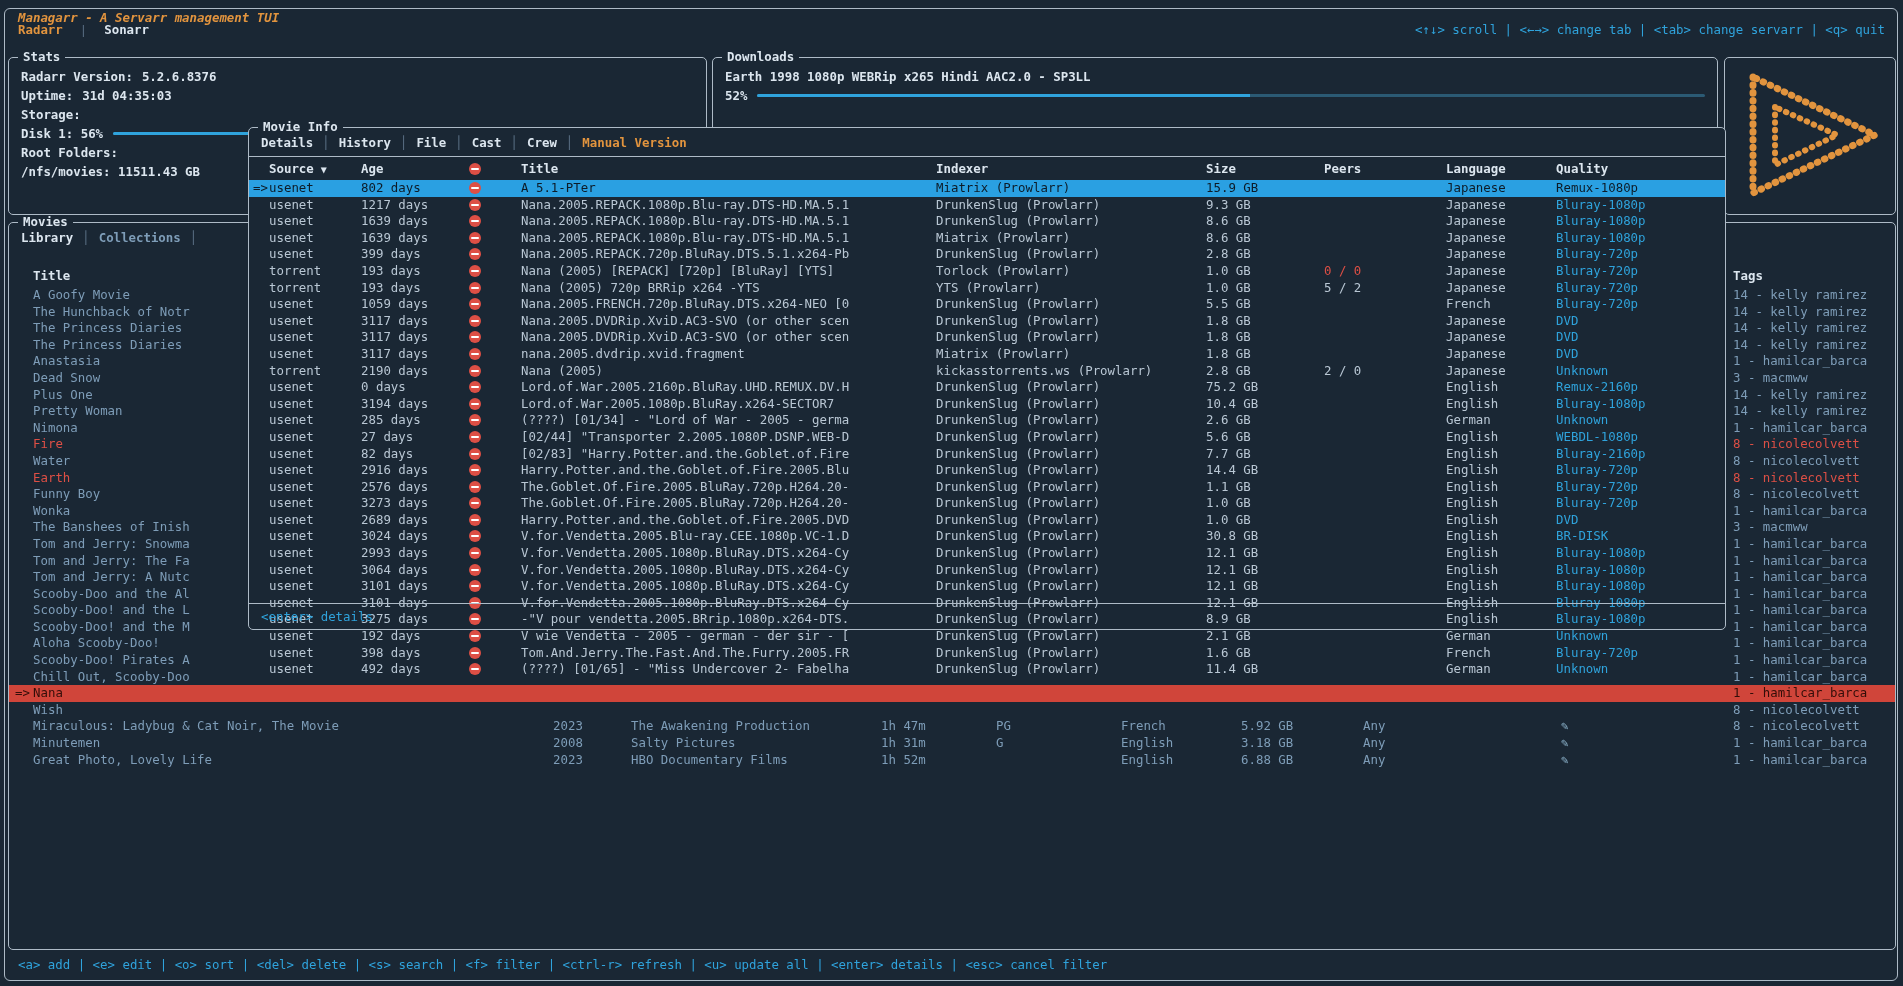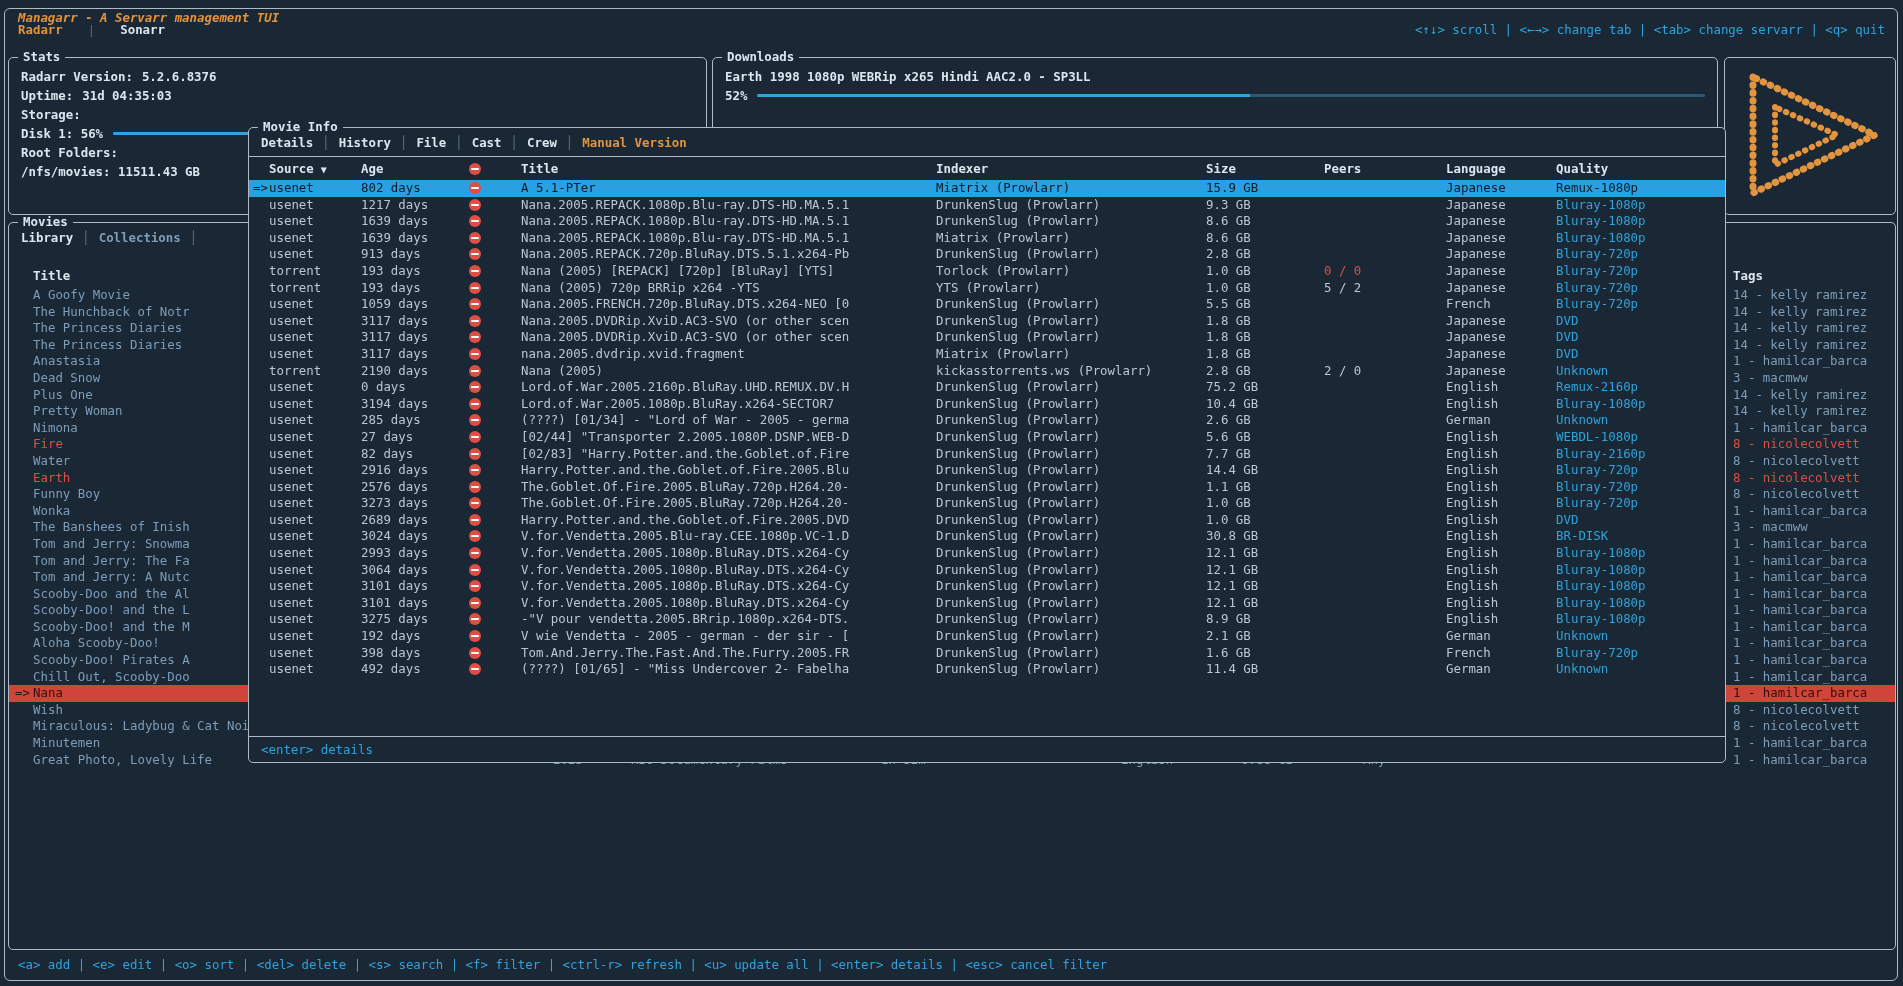--- a/index.html
+++ b/index.html
@@ -6,21 +6,21 @@
     --bg:#1a2734; --border:#aebbc7; --bright:#dce6ef; --muted:#7e9db8; --row:#b9c7d4;
     --cyan:#2fa3dc; --orange:#e2943e; --red:#dd4f45;
     --selblue:#2aa0e2; --selred:#d0453a; --darkblue:#0d1b27; --darkred:#330e09;
   }
   *{box-sizing:border-box}
   body{margin:0;background:var(--bg)}
   .screen{position:relative;width:1903px;height:986px;background:var(--bg);overflow:hidden;
     font-family:"DejaVu Sans Mono","DejaVu Sans",monospace;font-size:12.4px;color:var(--row)}
   .frame{position:absolute;left:4px;right:5px;top:8px;bottom:5px;border:1px solid var(--border);border-radius:6px;pointer-events:none}
   .app-title{position:absolute;left:12px;top:10px;background:var(--bg);padding:0 6px;color:var(--orange);font-weight:bold;font-style:italic;z-index:2}
-  .tabbar{position:absolute;left:18px;top:22px;display:flex;gap:25px;font-weight:bold;align-items:center}
+  .tabbar{position:absolute;left:18px;top:22px;display:flex;gap:17px;font-weight:bold;align-items:center}
   .topkeys{position:absolute;right:18px;top:22px}
   .kb{color:var(--cyan)}
   .bright{color:var(--bright)}
   .muted{color:var(--muted)}
   .orange{color:var(--orange)}
   .red{color:var(--red)}
   .sep{color:#5c7287;font-weight:normal}
   .tab{cursor:default}
 
   .panel{position:absolute;border:1px solid var(--border);border-radius:5px;background:var(--bg)}
@@ -50,21 +50,21 @@
   .c-cert{width:125px}
   .c-lang{width:120px}
   .c-size{width:122px}
   .c-profile{width:198px}
   .c-mon{width:165px;color:#8fb6cf}
   .c-tag{flex:1;padding-left:7px}
   .sel-red{background:var(--selred)}
   .sel-red .cell{color:var(--darkred)}
   .lrow .red{color:var(--red)}
 
-  .modal{left:248px;top:127px;width:1478px;height:636px;z-index:10}
+  .modal{left:248px;top:127px;width:1478px;height:503px;z-index:10}
   .m-tabs{height:29px;display:flex;align-items:center;padding:0 12px;gap:25px;font-weight:bold;border-bottom:1px solid var(--border)}
   .m-keys{margin-left:auto;font-weight:normal}
   .m-head{display:flex;height:23px;line-height:23px;padding-left:4px;font-weight:bold;color:var(--bright)}
   .mrow{display:flex;height:16.6px;line-height:16.6px;padding-left:4px;color:var(--row)}
   .c-mpre{width:16px}
   .c-source{width:92px}
   .c-age{width:108px}
   .c-ne{width:52px}
   .c-mtitle{width:415px}
   .c-indexer{width:270px}
@@ -601,21 +601,21 @@
           <div class="cell c-mtitle">Nana.2005.REPACK.1080p.Blu-ray.DTS-HD.MA.5.1</div>
           <div class="cell c-indexer">Miatrix (Prowlarr)</div>
           <div class="cell c-msize">8.6 GB</div>
           <div class="cell c-peers"></div>
           <div class="cell c-mlang">Japanese</div>
           <div class="cell c-quality">Bluray-1080p</div>
         </div>
         <div class="mrow">
           <div class="cell c-mpre"></div>
           <div class="cell c-source">usenet</div>
-          <div class="cell c-age">913 days</div>
+          <div class="cell c-age">399 days</div>
           <div class="cell c-ne"><span class="noentry"></span></div>
           <div class="cell c-mtitle">Nana.2005.REPACK.720p.BluRay.DTS.5.1.x264-Pb</div>
           <div class="cell c-indexer">DrunkenSlug (Prowlarr)</div>
           <div class="cell c-msize">2.8 GB</div>
           <div class="cell c-peers"></div>
           <div class="cell c-mlang">Japanese</div>
           <div class="cell c-quality">Bluray-720p</div>
         </div>
         <div class="mrow">
           <div class="cell c-mpre"></div>

